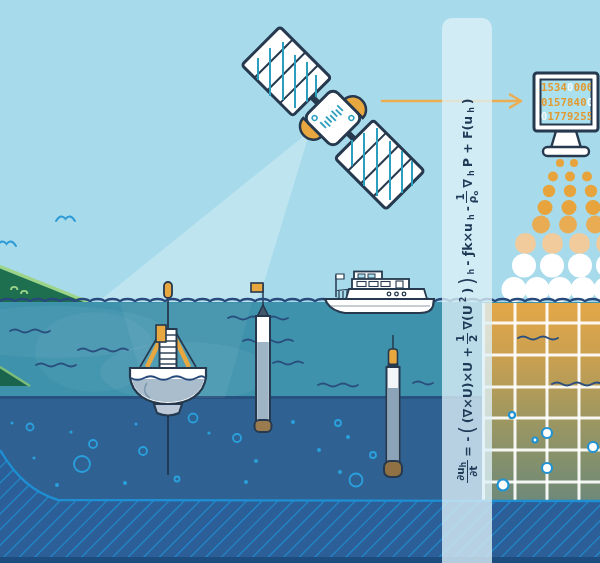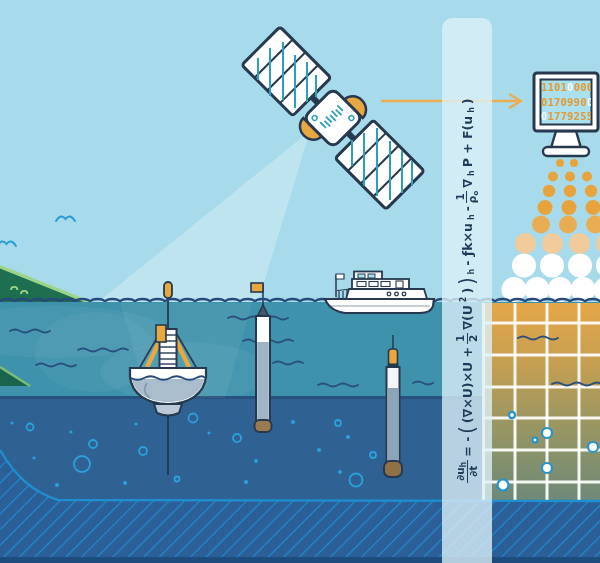--- a/index.html
+++ b/index.html
@@ -349,18 +349,18 @@
     </span>
     <span>∇</span>
         <span class="sb">h</span>
     <span>P + F(u</span>
         <span class="sb">h</span>
         <span>)</span>
   </div>
 </div>
 
 <div class="binary">
-  <div><span class="b-o">1101</span><span class="b-w">0</span><span class="b-o">0001</span></div>
-  <div><span class="b-o">0170990</span><span class="b-w">0</span></div>
+  <div><span class="b-o">1534</span><span class="b-w">0</span><span class="b-o">0001</span></div>
+  <div><span class="b-o">0157840</span><span class="b-w">0</span></div>
   <div><span class="b-w">0</span><span class="b-o">1779255</span></div>
 </div>
 
 </div>
 
 </body></html>

